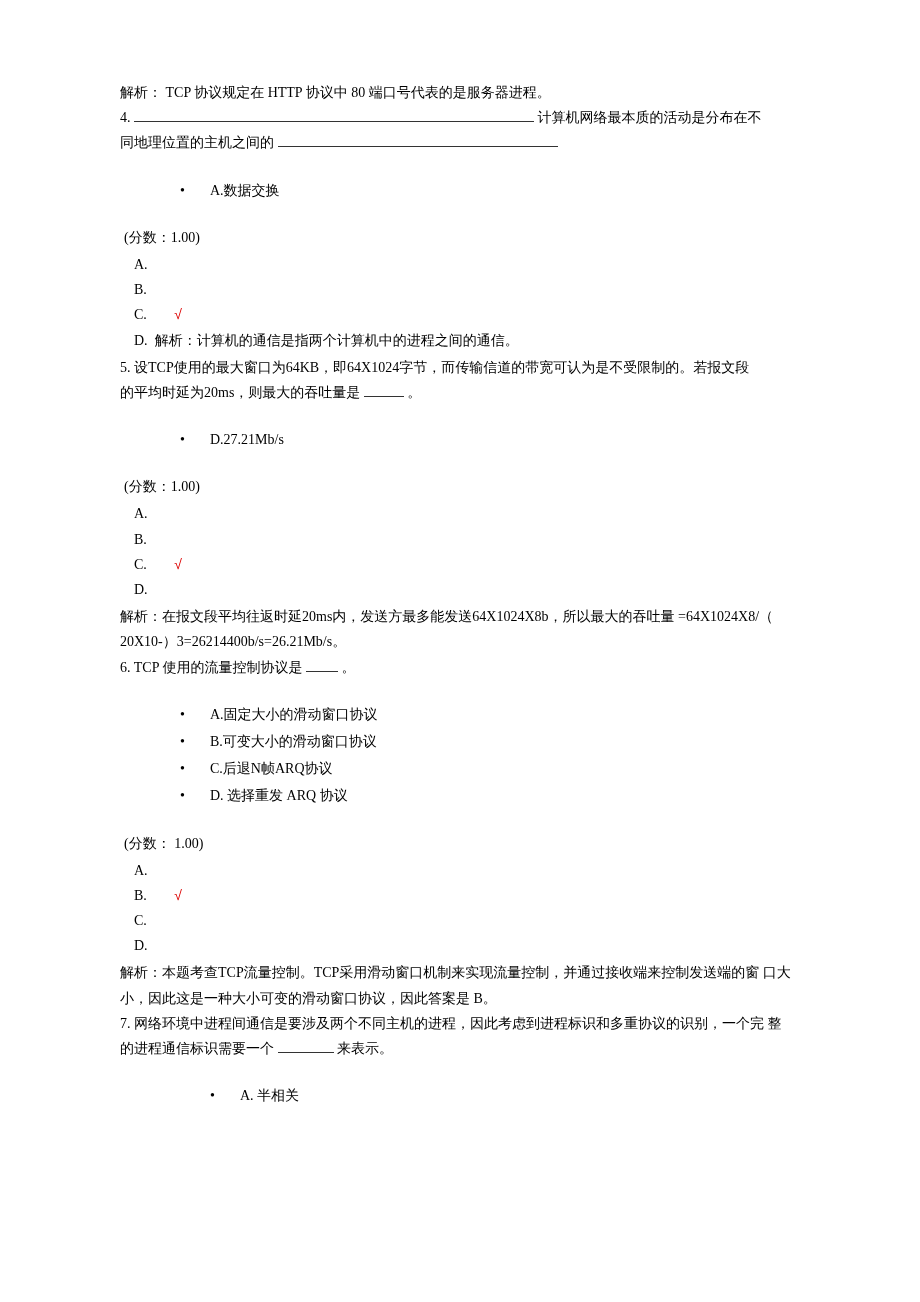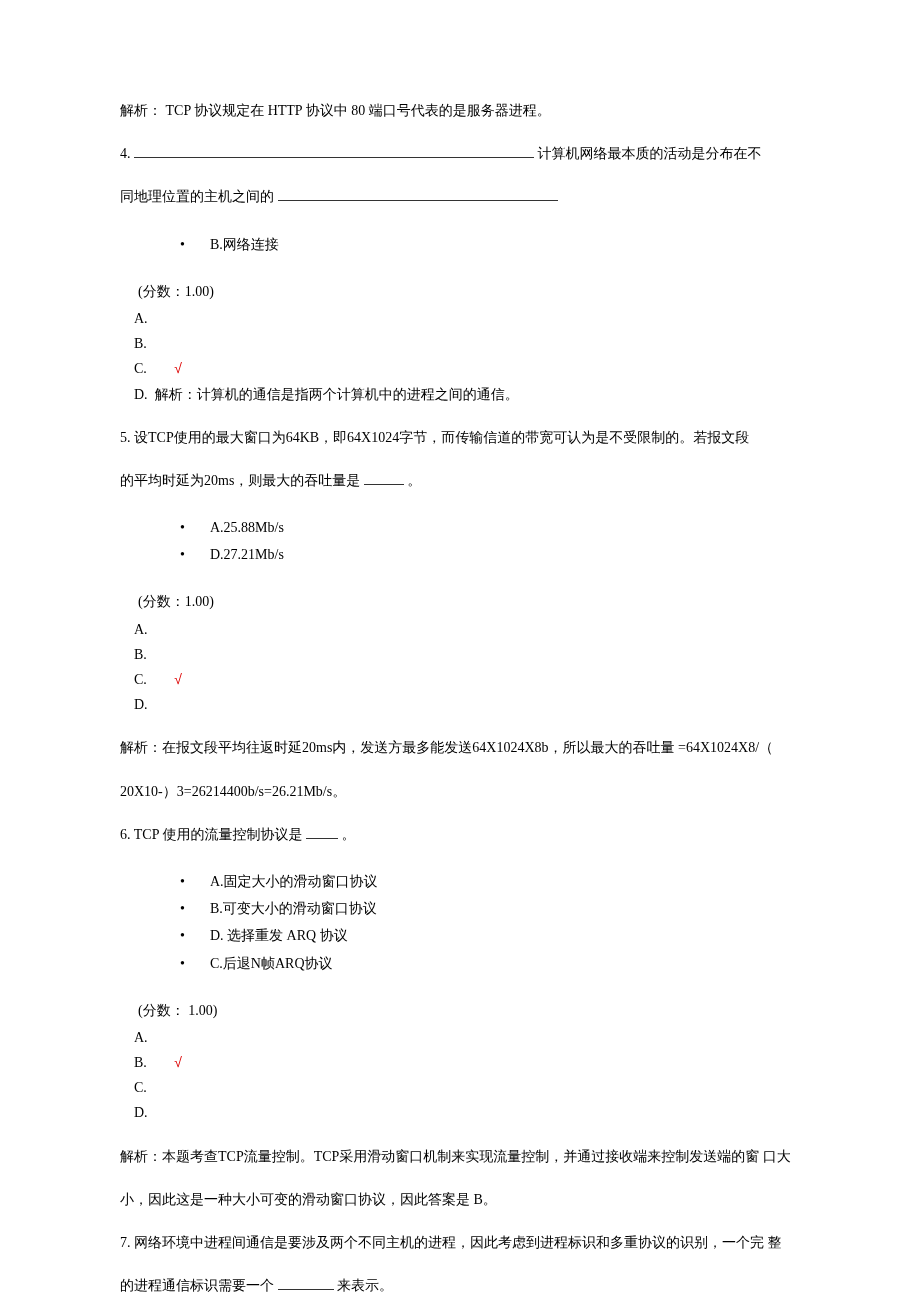--- a/index.html
+++ b/index.html
@@ -6,36 +6,36 @@
     font-family: "SimSun", "宋体", serif;
     font-size: 14px;
     line-height: 1.8;
     color: #000;
     background: #fff;
     margin: 0;
     padding: 80px 110px 80px 120px;
     width: 920px;
     box-sizing: border-box;
   }
-  .blk { margin: 18px 0; }
+  .blk { margin: 0 0; }
   ul.opts {
     list-style: none;
     padding-left: 60px;
     margin: 22px 0;
   }
   ul.opts li { margin: 2px 0; }
   ul.opts li::before {
     content: "•";
     display: inline-block;
     width: 30px;
   }
   .ans-group { margin: 22px 0 2px 0; }
   .ans-line { padding-left: 14px; }
   .check { color: #d00; font-family: sans-serif; margin-left: 24px; }
-  .score { margin: 2px 18px; }
+  .score { margin: 2px 4px; }
   .blank { display: inline-block; border-bottom: 1px solid #333; height: 1em; vertical-align: baseline; }
   .blank-long { width: 400px; }
   .blank-mid { width: 280px; }
   .blank-short { width: 40px; }
   .blank-tiny { width: 32px; }
   .blank-xs { width: 56px; }
 </style>
 </head>
 <body>
 
@@ -45,21 +45,21 @@
   <span>4.</span>
   <span class="blank blank-long"></span>
   <span>计算机网络最本质的活动是分布在不</span>
 </div>
 <div class="blk">
   <span>同地理位置的主机之间的</span>
   <span class="blank blank-mid"></span>
 </div>
 
 <ul class="opts">
-  <li>B.网络连接</li>
+  <li>A.数据交换</li>
 </ul>
 
 <div class="ans-group">
   <div class="score">(分数：1.00)</div>
   <div class="ans-line">A.</div>
   <div class="ans-line">B.</div>
   <div class="ans-line">
     <span>C.</span>
     <span class="check">√</span>
   </div>
@@ -70,21 +70,20 @@
 </div>
 
 <div class="blk">5. 设TCP使用的最大窗口为64KB，即64X1024字节，而传输信道的带宽可认为是不受限制的。若报文段</div>
 <div class="blk">
   <span>的平均时延为20ms，则最大的吞吐量是</span>
   <span class="blank blank-short"></span>
   <span>。</span>
 </div>
 
 <ul class="opts">
-  <li>A.25.88Mb/s</li>
   <li>D.27.21Mb/s</li>
 </ul>
 
 <div class="ans-group">
   <div class="score">(分数：1.00)</div>
   <div class="ans-line">A.</div>
   <div class="ans-line">B.</div>
   <div class="ans-line">
     <span>C.</span>
     <span class="check">√</span>
@@ -97,22 +96,22 @@
 
 <div class="blk">
   <span>6. TCP 使用的流量控制协议是</span>
   <span class="blank blank-tiny"></span>
   <span>。</span>
 </div>
 
 <ul class="opts">
   <li>A.固定大小的滑动窗口协议</li>
   <li>B.可变大小的滑动窗口协议</li>
+  <li>C.后退N帧ARQ协议</li>
   <li>D. 选择重发 ARQ 协议</li>
-  <li>C.后退N帧ARQ协议</li>
 </ul>
 
 <div class="ans-group">
   <div class="score">(分数： 1.00)</div>
   <div class="ans-line">A.</div>
   <div class="ans-line">
     <span>B.</span>
     <span class="check">√</span>
   </div>
   <div class="ans-line">C.</div>

